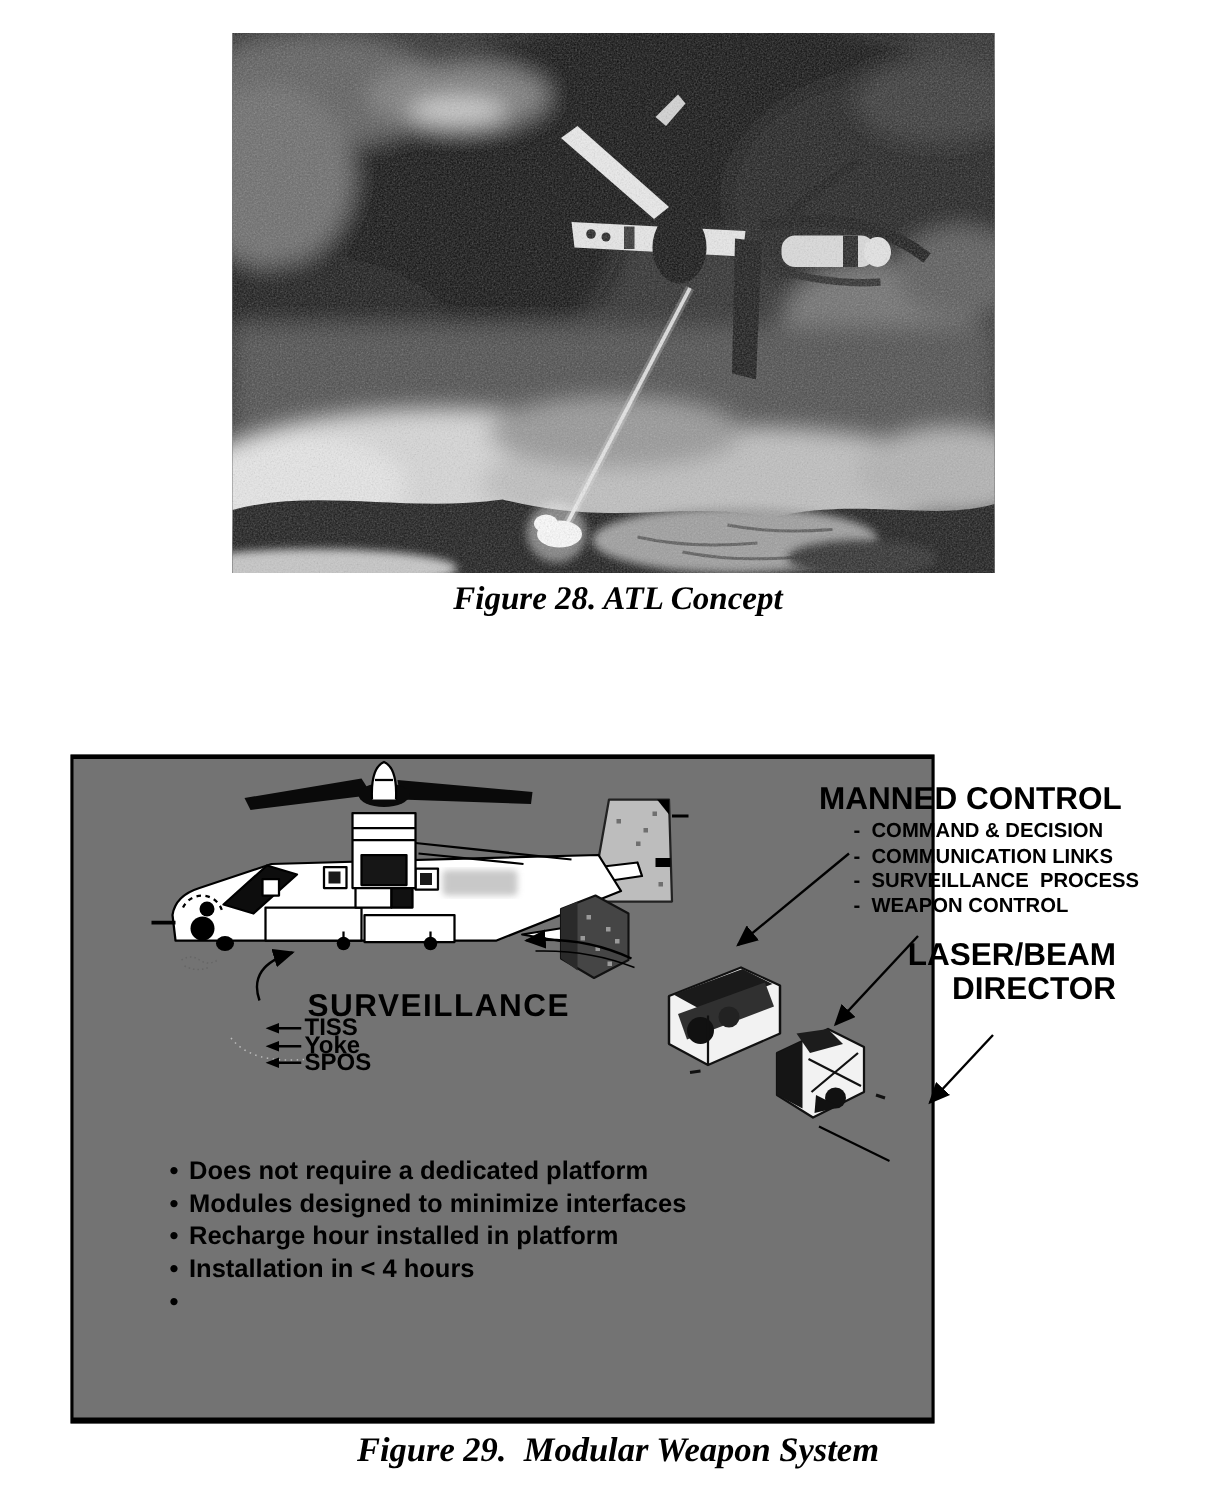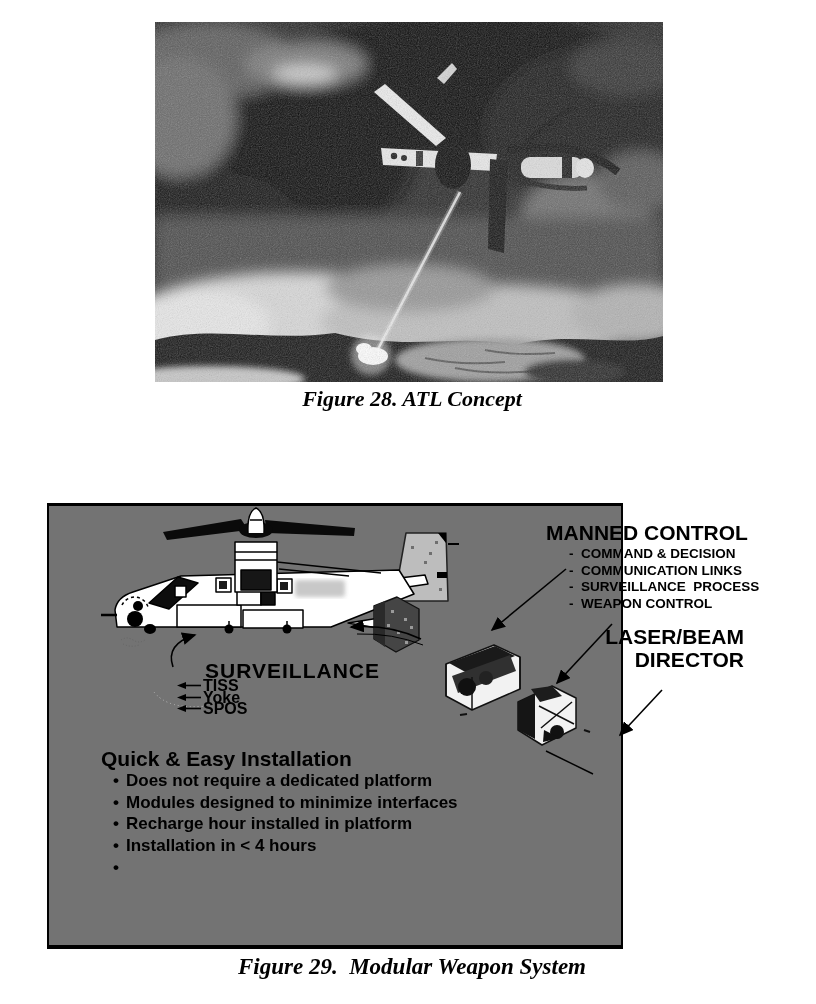--- a/index.html
+++ b/index.html
@@ -306,21 +306,20 @@
     </div>
     <div class="prow">
       <svg width="24" height="9" viewBox="0 0 24 9">
           <line x1="8" y1="4.5" x2="24" y2="4.5" stroke="#000" stroke-width="1.6"></line>
           <polygon points="0,4.5 9,1 9,8" fill="#000"></polygon>
         </svg>
       <span class="ptxt">SPOS</span>
     </div>
   </div>
 
-  <div class="lbl quick-title">Quick &amp; Easy Installation</div>
 
   <ul class="quick-bullets">
     <li>
       <span class="dot">•</span>
       <span class="ws-pre">Does not require a dedicated platform</span>
     </li>
     <li>
       <span class="dot">•</span>
       <span class="ws-pre">Modules designed to minimize interfaces</span>
     </li>

